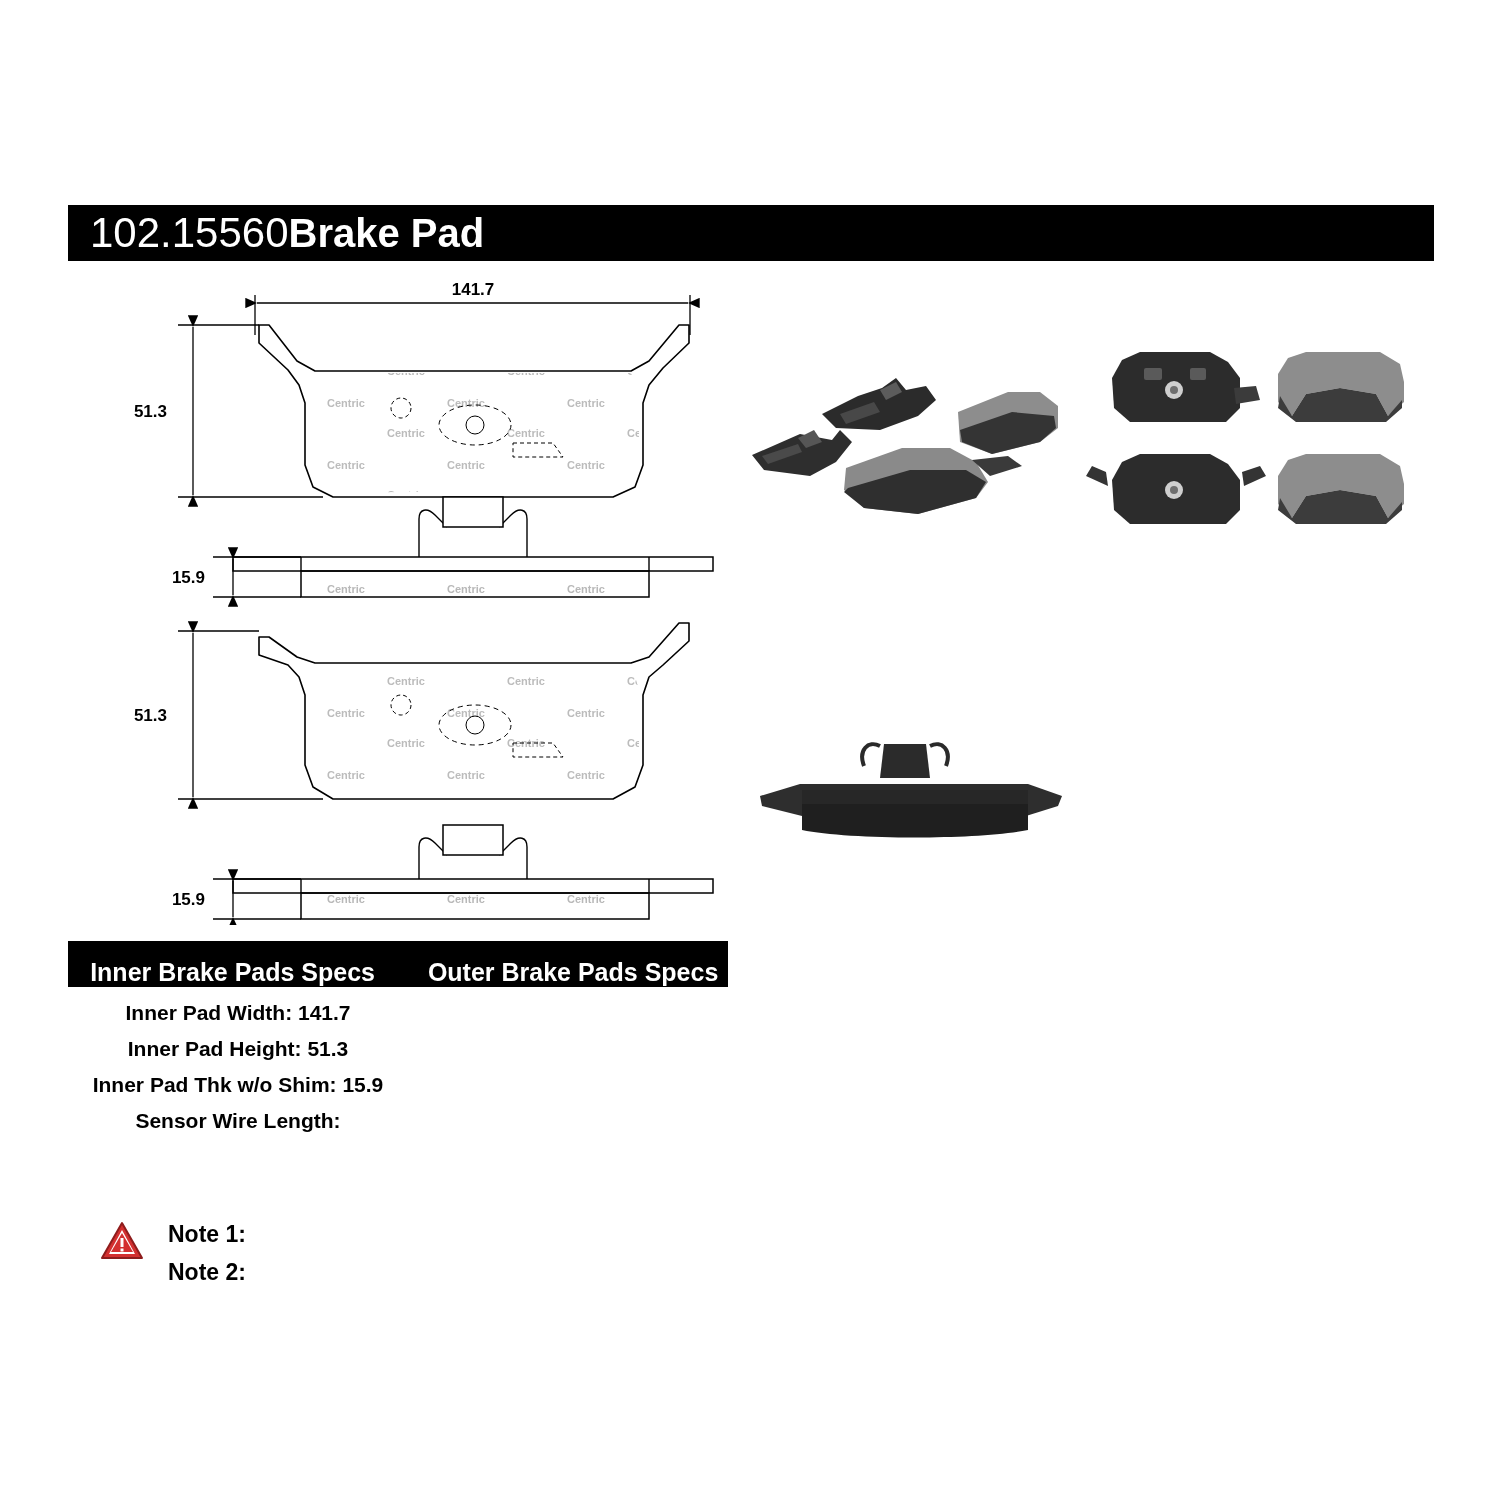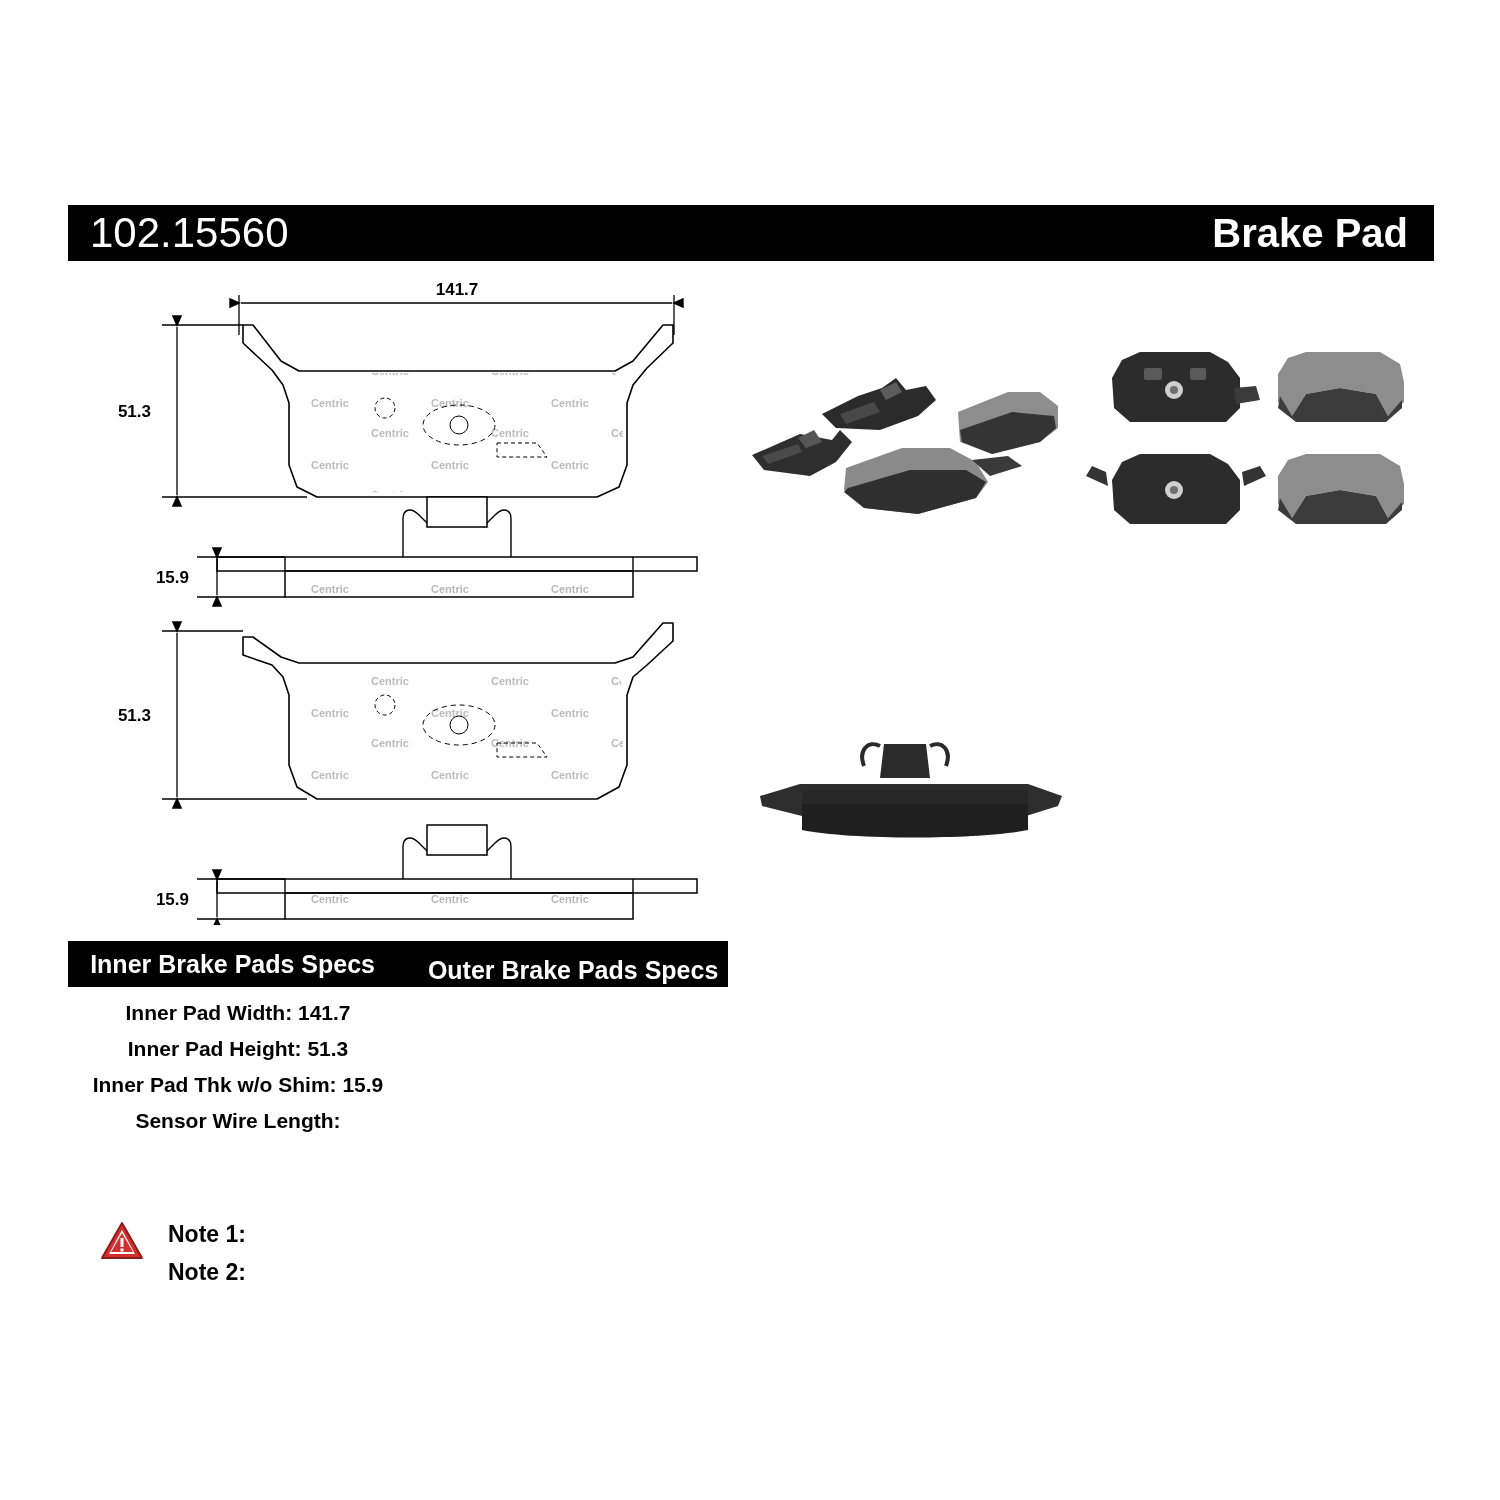--- a/index.html
+++ b/index.html
@@ -19,42 +19,41 @@
   
   .header-bar {
     position: absolute;
     left: 68px;
     top: 205px;
     width: 1366px;
     height: 56px;
     background: #000000;
     display: flex;
     align-items: center;
-    justify-content: space-between;
   }
   .header-part-number {
     color: #ffffff;
     font-size: 42px;
     font-weight: 400;
     letter-spacing: 0px;
     padding-left: 22px;
     line-height: 56px;
   }
   .header-title {
     color: #ffffff;
     font-size: 40px;
     font-weight: 700;
     padding-right: 26px;
     line-height: 56px;
   }
 
   
   .drawing-area {
     position: absolute;
-    left: 67px;
+    left: 83px;
     top: 265px;
     width: 700px;
     height: 660px;
   }
   .drawing-area svg { display: block; }
 
   
   .photo-area {
     position: absolute;
     left: 740px;
@@ -77,21 +76,21 @@
   .specs-wrap {
     position: absolute;
     left: 68px;
     top: 941px;
     width: 660px;
   }
   .specs-headers {
     display: flex;
     background: #000000;
     height: 46px;
-    align-items: center;
+    align-items: flex-end;
     gap: 21px;
   }
   .specs-header-cell {
     color: #ffffff;
     font-size: 25px;
     font-weight: 700;
     text-align: center;
   }
   .specs-header-cell.inner { width: 340px; }
   .specs-header-cell.outer { width: 320px; margin-top: 12px; }

